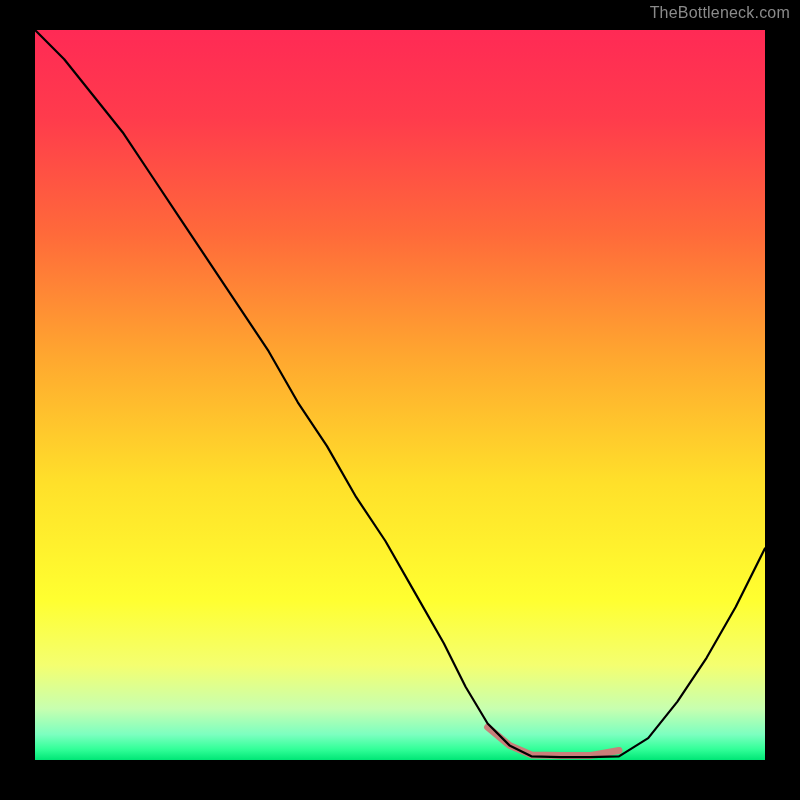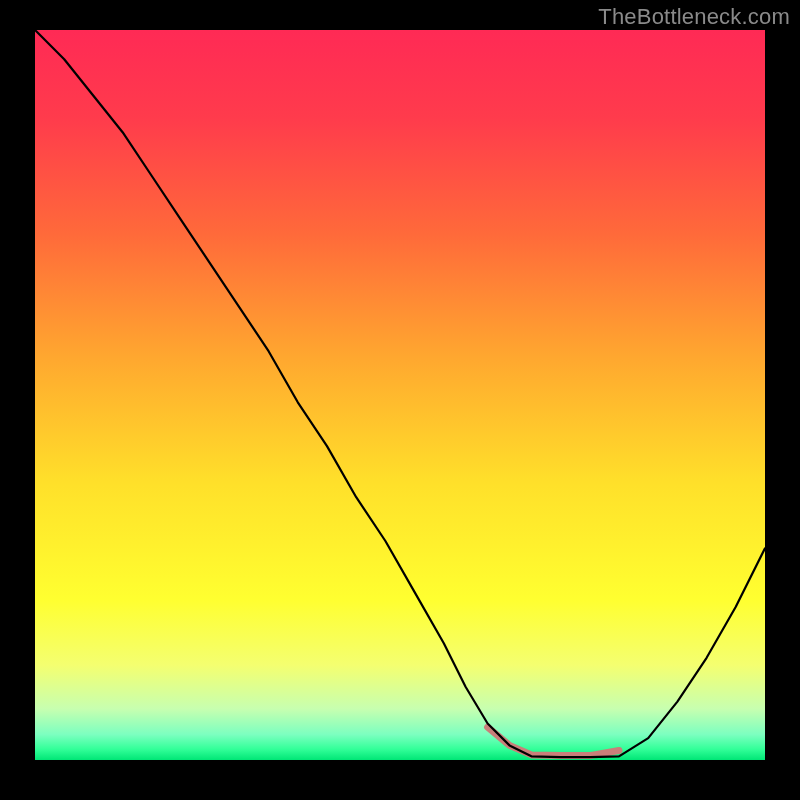--- a/index.html
+++ b/index.html
@@ -15,21 +15,21 @@
     position: relative;
     width: 800px;
     height: 800px;
     background: #000;
   }
   .watermark {
     position: absolute;
     top: 4px;
     right: 10px;
     color: #8a8a8a;
-    font-size: 22px;
+    font-size: 16px;
     font-weight: 500;
     letter-spacing: 0.2px;
     z-index: 10;
   }
   .plot-area {
     position: absolute;
     left: 35px;
     top: 30px;
     width: 730px;
     height: 730px;

